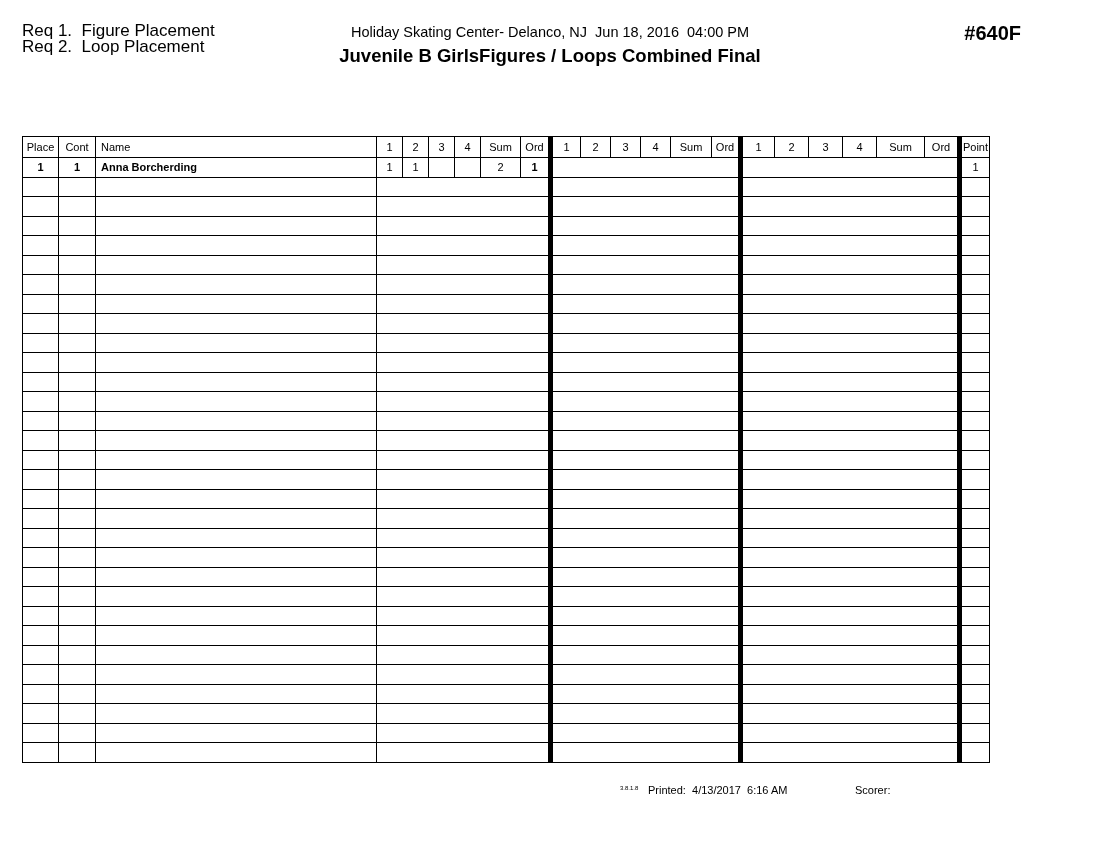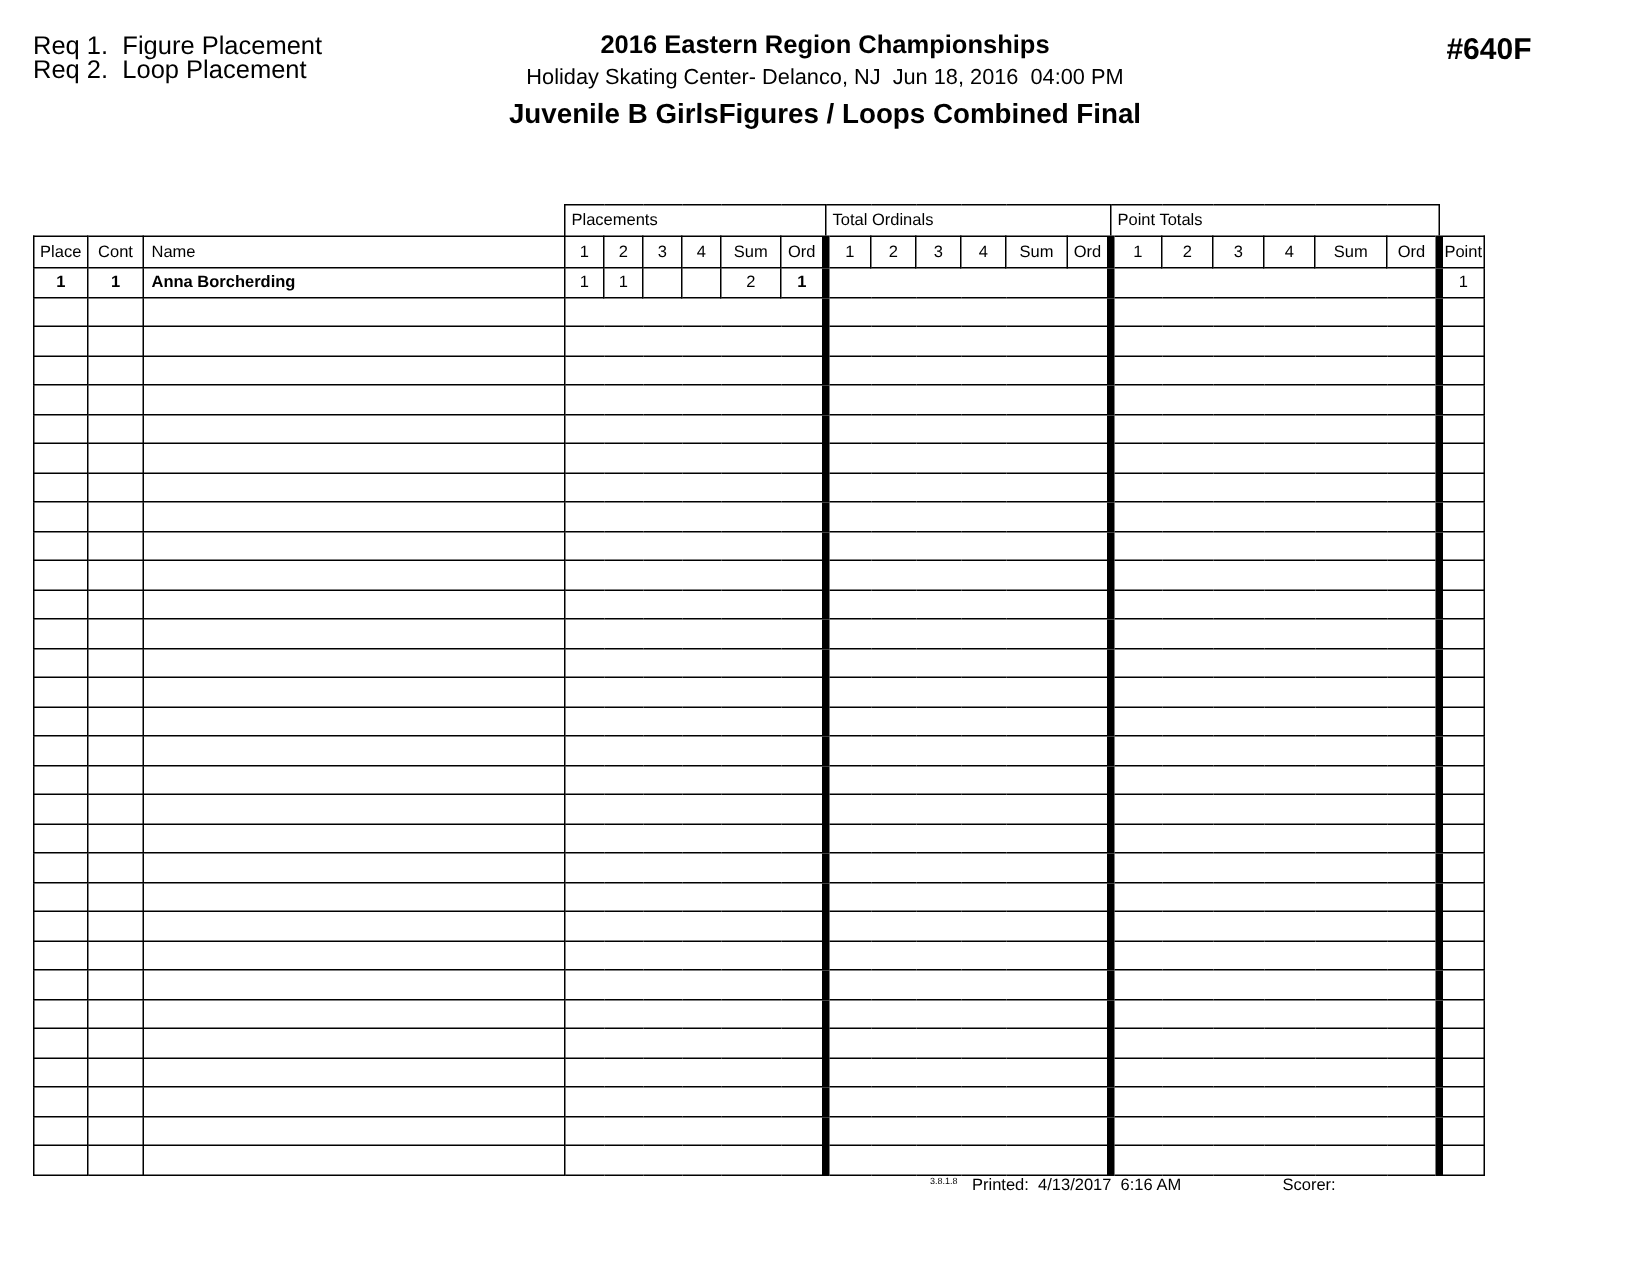--- a/index.html
+++ b/index.html
@@ -53,21 +53,20 @@
 <div class="page">
 
   <div class="req">
     <div class="pre">Req 1.  Figure Placement</div>
     <div class="pre">Req 2.  Loop Placement</div>
   </div>
 
   <div class="event-no">#640F</div>
 
   <div class="titles">
-    <div class="t1 pre">2016 Eastern Region Championships</div>
     <div class="t2 pre">Holiday Skating Center- Delanco, NJ  Jun 18, 2016  04:00 PM</div>
     <div class="t3 pre">Juvenile B GirlsFigures / Loops Combined Final</div>
   </div>
 
   <table>
     <colgroup>
       <col style="width:36px">
         <col style="width:37px">
         <col style="width:281px">
       <col style="width:26px">
@@ -84,27 +83,20 @@
         <col style="width:29px">
       <col style="width:34px">
         <col style="width:34px">
         <col style="width:34px">
         <col style="width:34px">
         <col style="width:48px">
         <col style="width:35px">
       <col style="width:30px">
     </colgroup>
     <thead>
-      <tr class="grouprow">
-        <td class="nb" colspan="3"></td>
-        <th class="gh" colspan="6">Placements</th>
-        <th class="gh" colspan="6">Total Ordinals</th>
-        <th class="gh" colspan="6">Point Totals</th>
-        <td class="nb"></td>
-      </tr>
       <tr class="colhead">
         <th>Place</th>
         <th>Cont</th>
         <th class="name-h">Name</th>
 
         <th>1</th>
         <th>2</th>
         <th>3</th>
         <th>4</th>
         <th>Sum</th>

